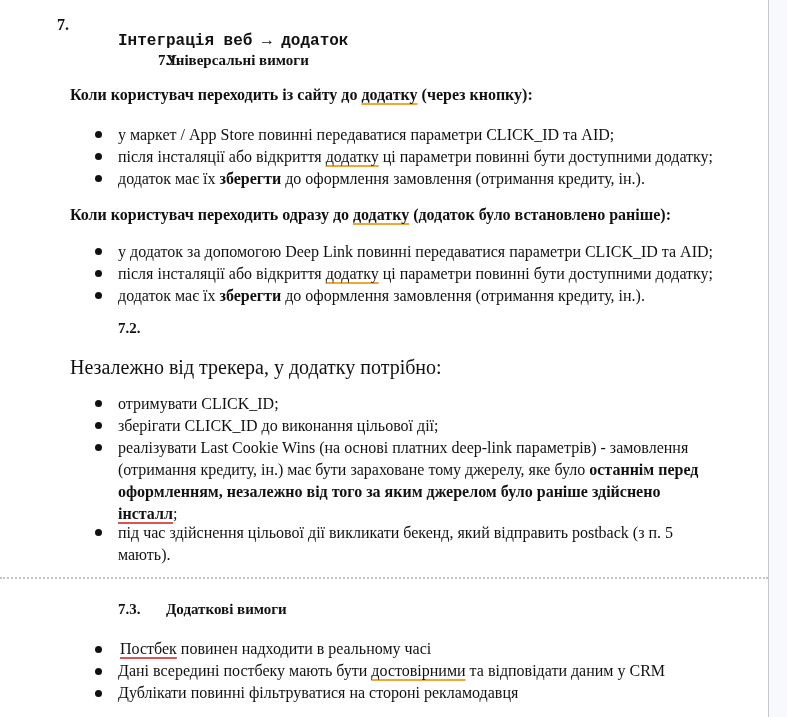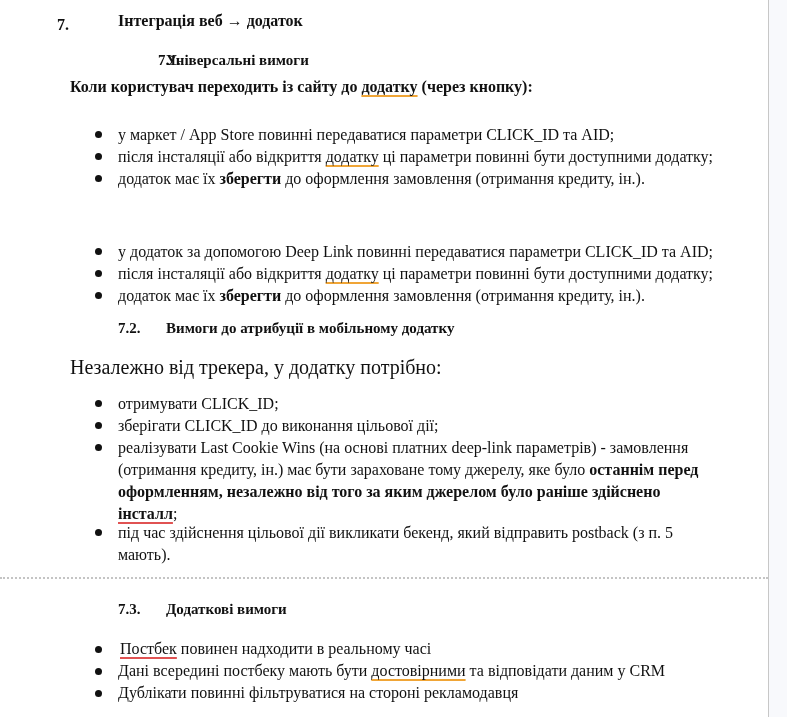--- a/index.html
+++ b/index.html
@@ -62,62 +62,64 @@
       border-top: 2px dotted #c4c4c4;
     }
   </style>
 </head>
 <body>
 
 <div class="viewport">
   <div class="page">
 
     <div class="abs h1" style="left:57px; top:16px;">7.</div>
-    <div class="abs h1" style="left:118px; top:12px;">Інтеграція веб → додаток</div>
+    <div class="abs h1" style="left:118px; top:32px;font-family:Liberation Mono, monospace;">Інтеграція веб → додаток</div>
 
     <div class="abs h2" style="left:118px; top:52px;margin-left:40px;">7.1.</div>
     <div class="abs h2" style="left:166px; top:52px;font-family:Liberation Serif, serif;">Універсальні вимоги</div>
 
-    <div class="abs bold-para" style="left:70px; top:78px;">
+    <div class="abs bold-para" style="left:70px; top:86px;">
       <span>Коли користувач переходить із сайту до </span><span class="u-orange">додатку</span><span> (через кнопку):</span>
     </div>
 
     <div>
       <div class="bullet" style="left:95px; top:131px;"></div>
       <div class="abs bullet-row" style="left:118px; top:124px;">у маркет / App Store повинні передаватися параметри CLICK_ID та AID;</div>
 
       <div class="bullet" style="left:95px; top:153px;"></div>
       <div class="abs bullet-row" style="left:118px; top:146px;">
         <span>після інсталяції або відкриття </span><span class="u-orange">додатку</span><span> ці параметри повинні бути доступними додатку;</span>
       </div>
 
       <div class="bullet" style="left:95px; top:175px;"></div>
       <div class="abs bullet-row" style="left:118px; top:168px;">
         <span>додаток має їх </span><b>зберегти</b><span> до оформлення замовлення (отримання кредиту, ін.).</span>
       </div>
     </div>
 
+    <div class="abs bold-para" style="left:70px; top:206px;">
+      <span>Коли користувач переходить одразу до </span><span class="u-orange">додатку</span><span> (додаток було встановлено раніше):</span>
+    </div>
 
     <div>
       <div class="bullet" style="left:95px; top:248px;"></div>
       <div class="abs bullet-row" style="left:118px; top:241px;">у додаток за допомогою Deep Link повинні передаватися параметри CLICK_ID та AID;</div>
 
       <div class="bullet" style="left:95px; top:270px;"></div>
       <div class="abs bullet-row" style="left:118px; top:263px;">
         <span>після інсталяції або відкриття </span><span class="u-orange">додатку</span><span> ці параметри повинні бути доступними додатку;</span>
       </div>
 
       <div class="bullet" style="left:95px; top:292px;"></div>
       <div class="abs bullet-row" style="left:118px; top:285px;">
         <span>додаток має їх </span><b>зберегти</b><span> до оформлення замовлення (отримання кредиту, ін.).</span>
       </div>
     </div>
 
     <div class="abs h2" style="left:118px; top:320px;">7.2.</div>
-    <div class="abs h2" style="left:166px; top:320px;">Вимоги до атрибуції в мобільному додатку</div>
 
     <div class="abs para" style="left:70px; top:356px;">Незалежно від трекера, у додатку потрібно:</div>
 
     <div>
       <div class="bullet" style="left:95px; top:400px;"></div>
       <div class="abs bullet-row" style="left:118px; top:393px;">отримувати CLICK_ID;</div>
 
       <div class="bullet" style="left:95px; top:422px;"></div>
       <div class="abs bullet-row" style="left:118px; top:415px;">зберігати CLICK_ID до виконання цільової дії;</div>
 

